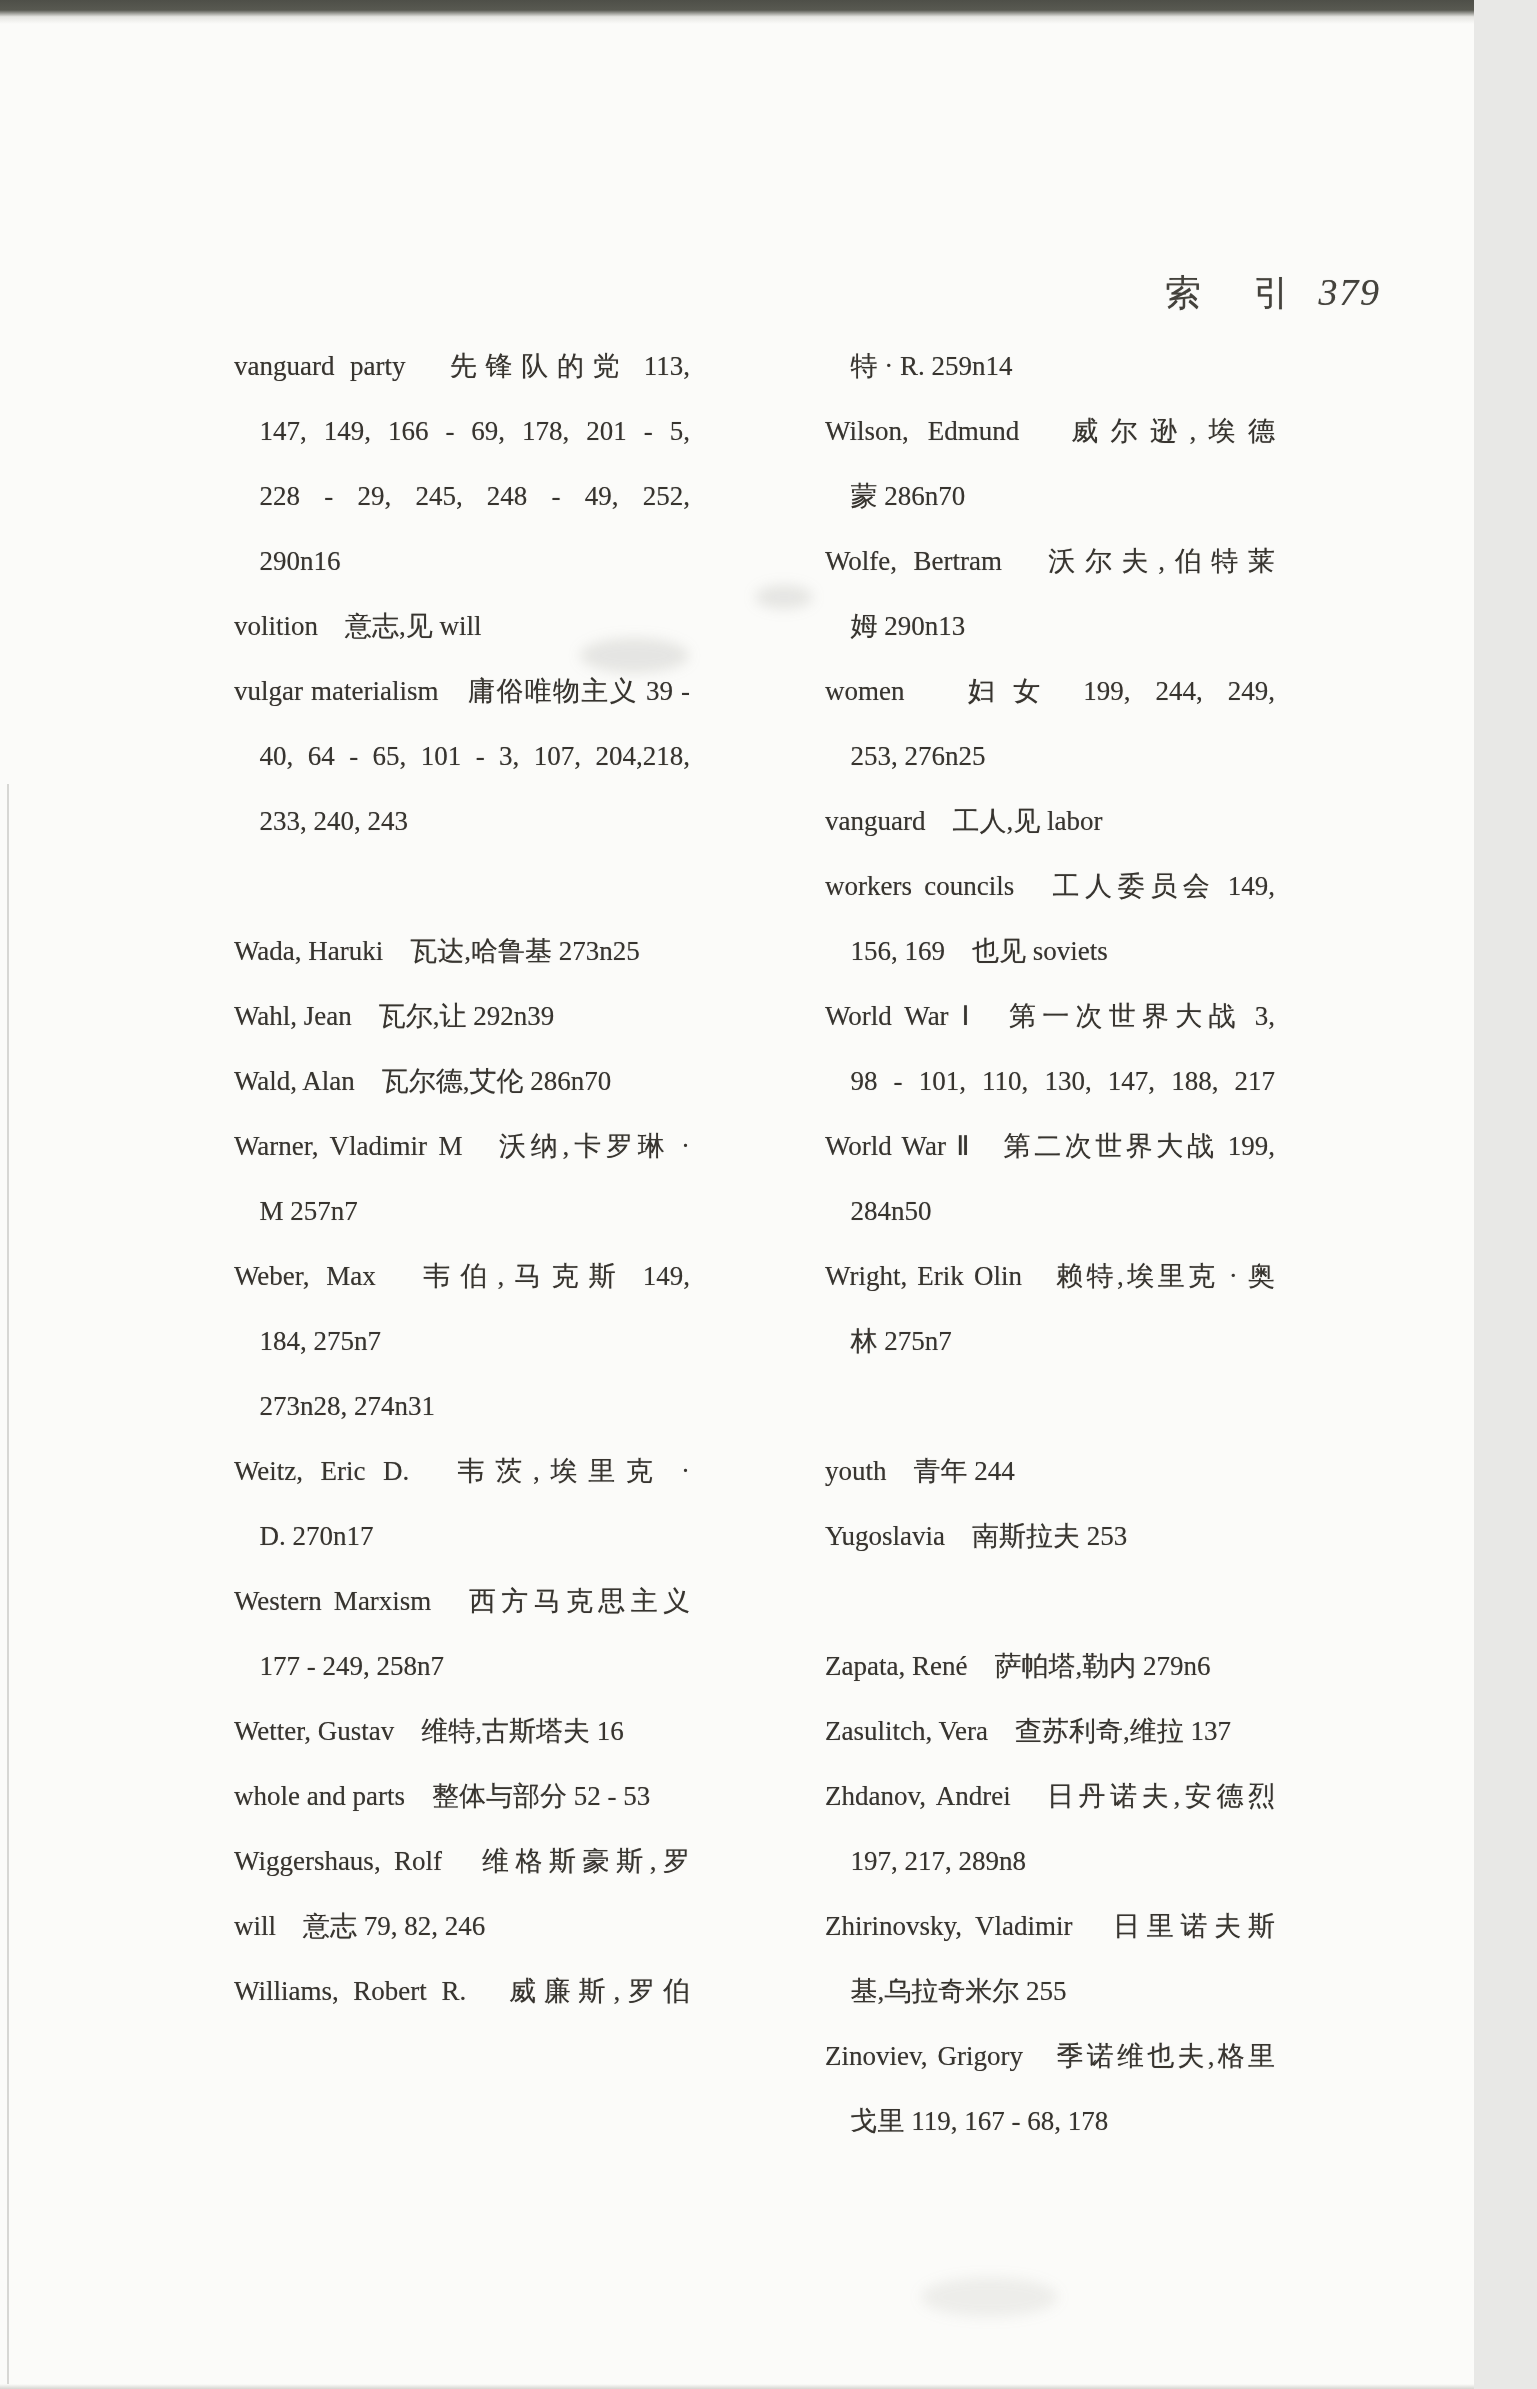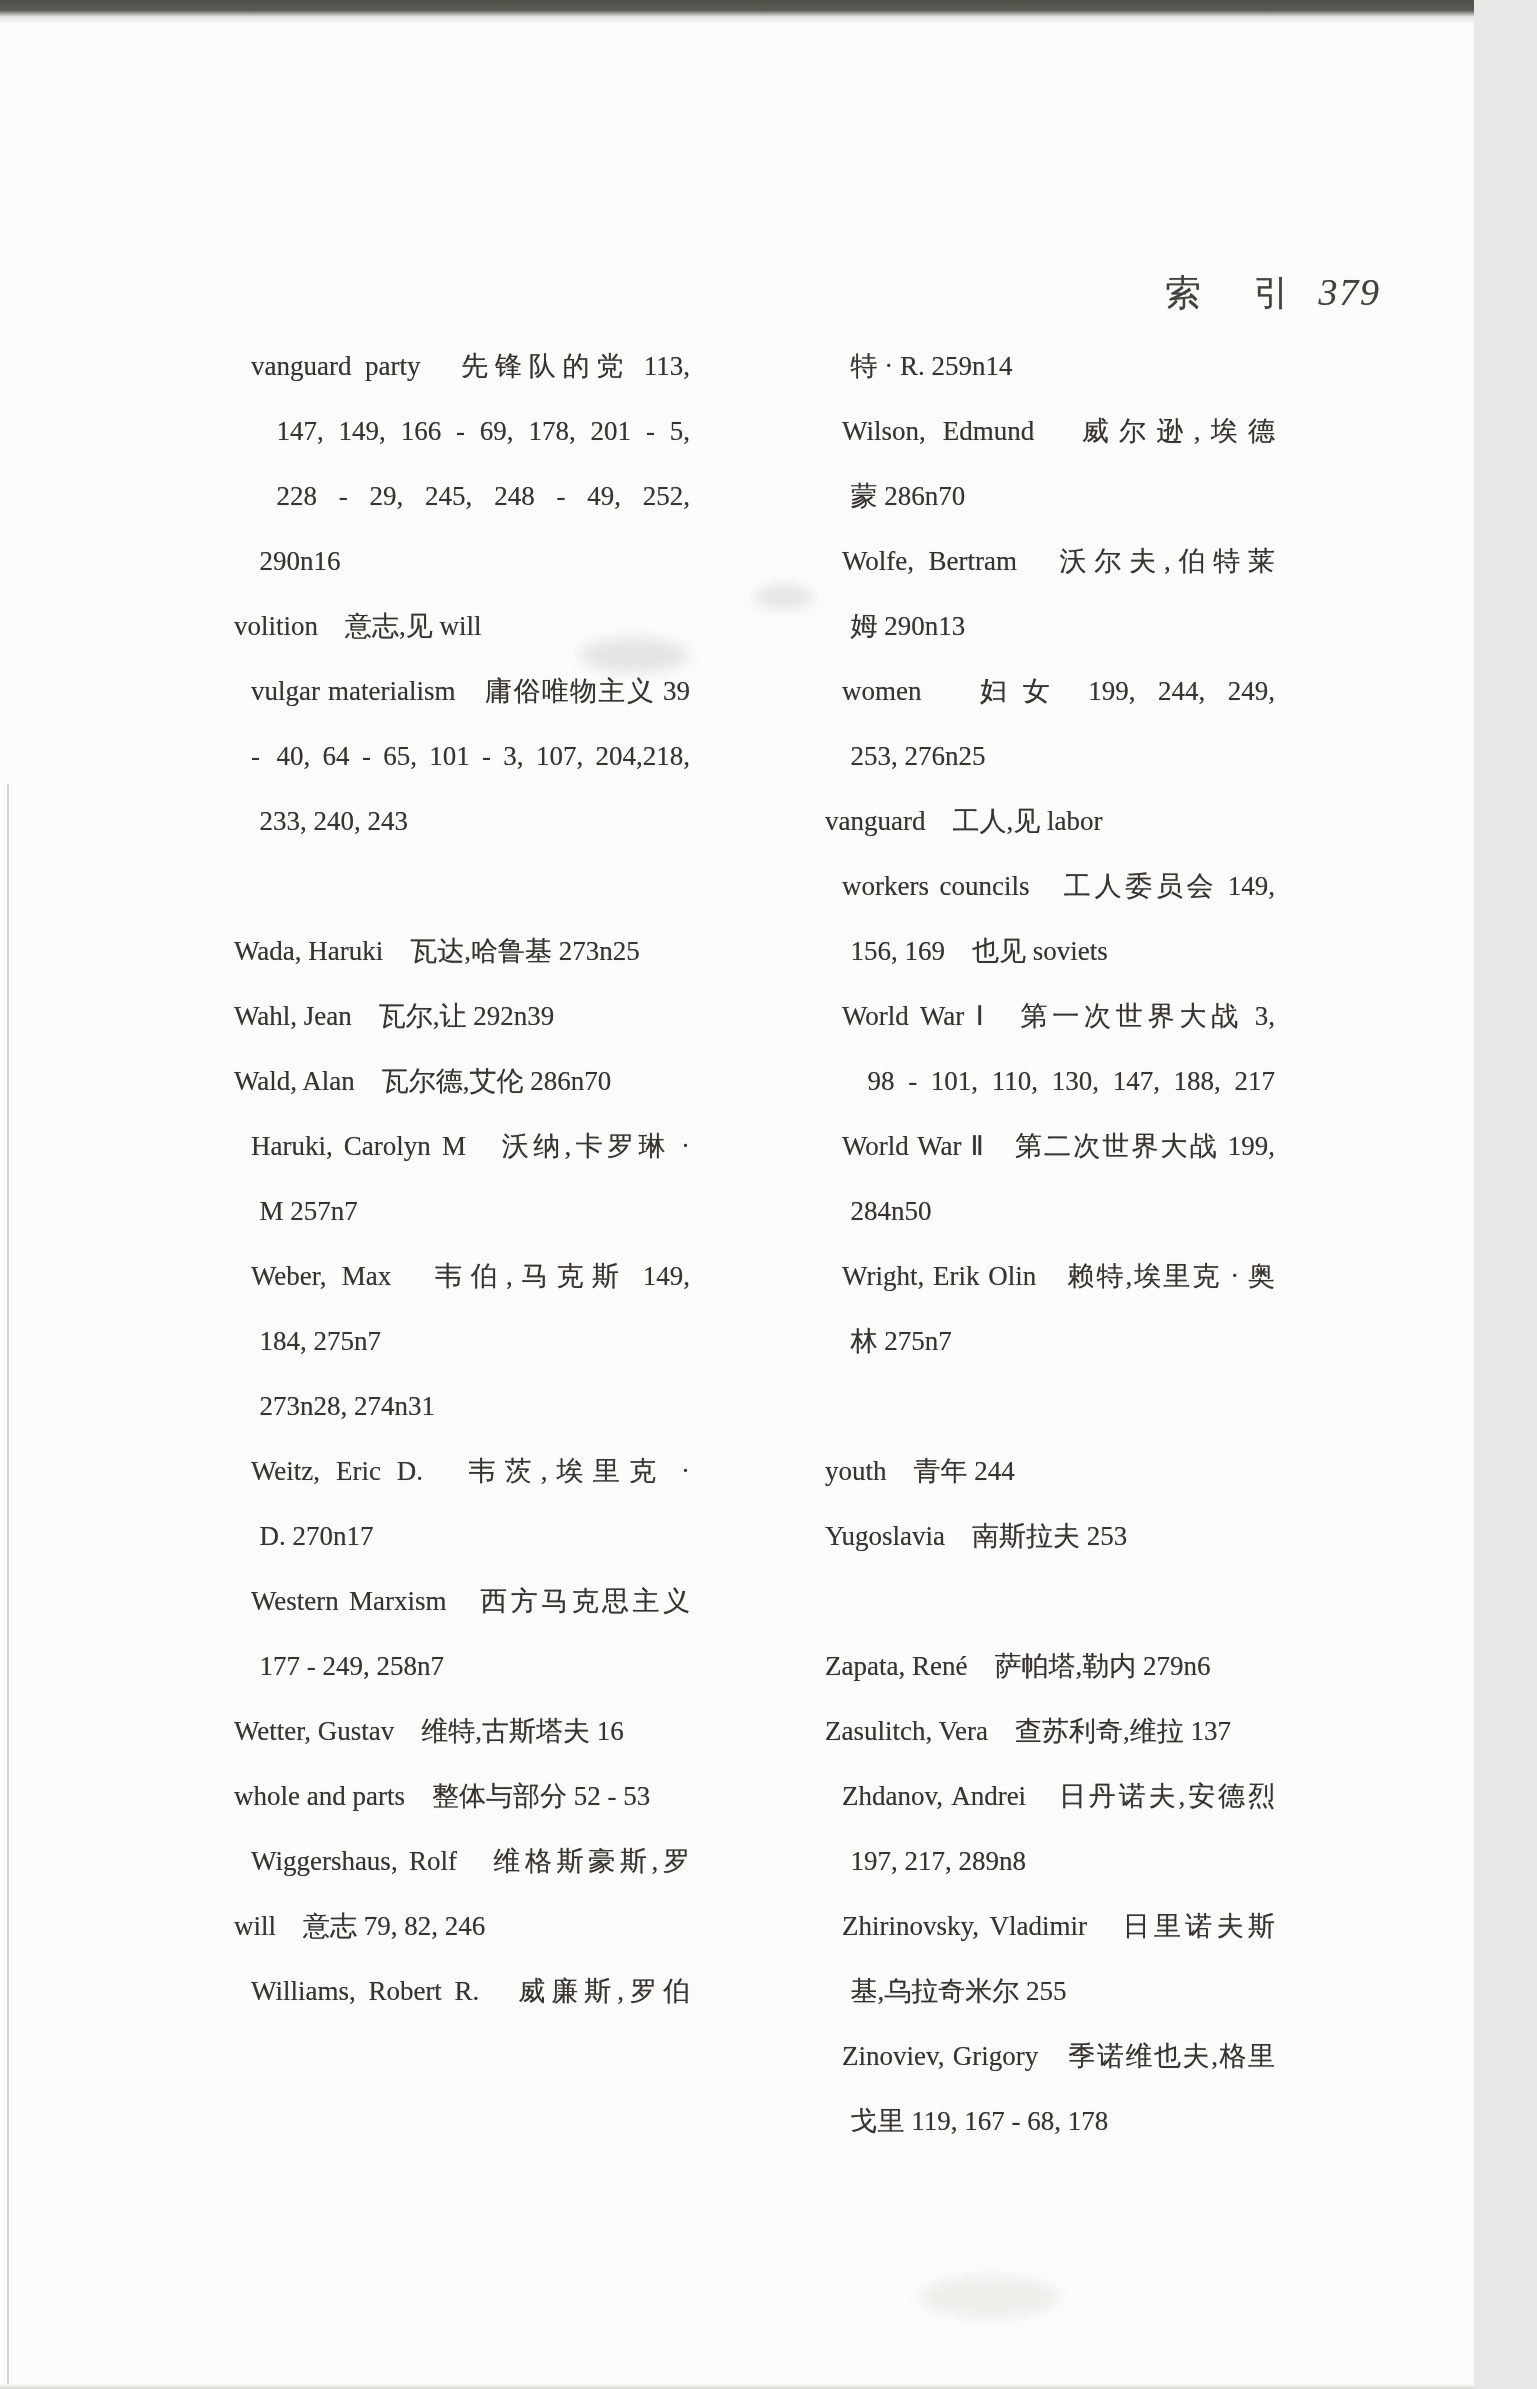--- a/index.html
+++ b/index.html
@@ -46,21 +46,21 @@
     text-shadow:0 0 0.7px rgba(55,52,47,.5);
   }
   .col-left{left:234px;width:456px;}
   .col-right{left:825px;width:450px;}
   .line{
     height:65px;line-height:65px;
     white-space:normal;
     overflow:visible;
   }
   .line.indent{padding-left:25.5px;}
-  .line.j{text-align:justify;text-align-last:justify;margin-left:17px;}
+  .line.j{text-align:justify;text-align-last:justify;}
 </style>
 </head>
 <body>
 
 <div class="page" style="background: rgb(251, 251, 249); color: rgb(55, 52, 47);">
   <div class="edge-top"></div>
   <div class="edge-left"></div>
   <div class="edge-bottom"></div>
   <div class="smudge s1"></div>
   <div class="smudge s2"></div>
@@ -76,21 +76,21 @@
       <div class="line indent j">228 - 29, 245, 248 - 49, 252,</div>
       <div class="line indent">290n16</div>
       <div class="line">volition　意志,见 will</div>
       <div class="line j">vulgar materialism　庸俗唯物主义 39 -</div>
       <div class="line indent j">40, 64 - 65, 101 - 3, 107, 204,218,</div>
       <div class="line indent">233, 240, 243</div>
       <div class="line">&nbsp;</div>
       <div class="line">Wada, Haruki　瓦达,哈鲁基 273n25</div>
       <div class="line">Wahl, Jean　瓦尔,让 292n39</div>
       <div class="line">Wald, Alan　瓦尔德,艾伦 286n70</div>
-      <div class="line j">Haruki, Carolyn M　沃纳,卡罗琳 ·</div>
+      <div class="line j">Warner, Vladimir M　沃纳,卡罗琳 ·</div>
       <div class="line indent">M 257n7</div>
       <div class="line j">Weber, Max　韦伯,马克斯 149,</div>
       <div class="line indent">184, 275n7</div>
       <div class="line indent">273n28, 274n31</div>
       <div class="line j">Weitz, Eric D.　韦茨,埃里克 ·</div>
       <div class="line indent">D. 270n17</div>
       <div class="line j">Western Marxism　西方马克思主义</div>
       <div class="line indent">177 - 249, 258n7</div>
       <div class="line">Wetter, Gustav　维特,古斯塔夫 16</div>
       <div class="line">whole and parts　整体与部分 52 - 53</div>

